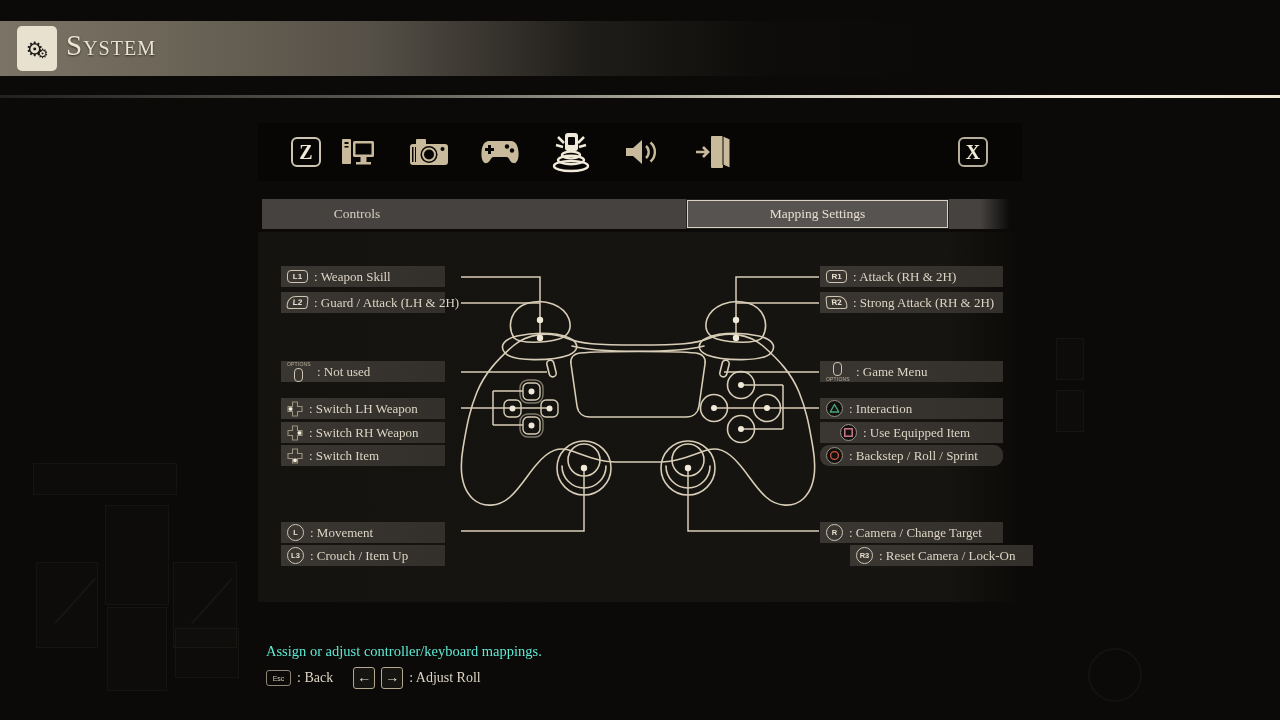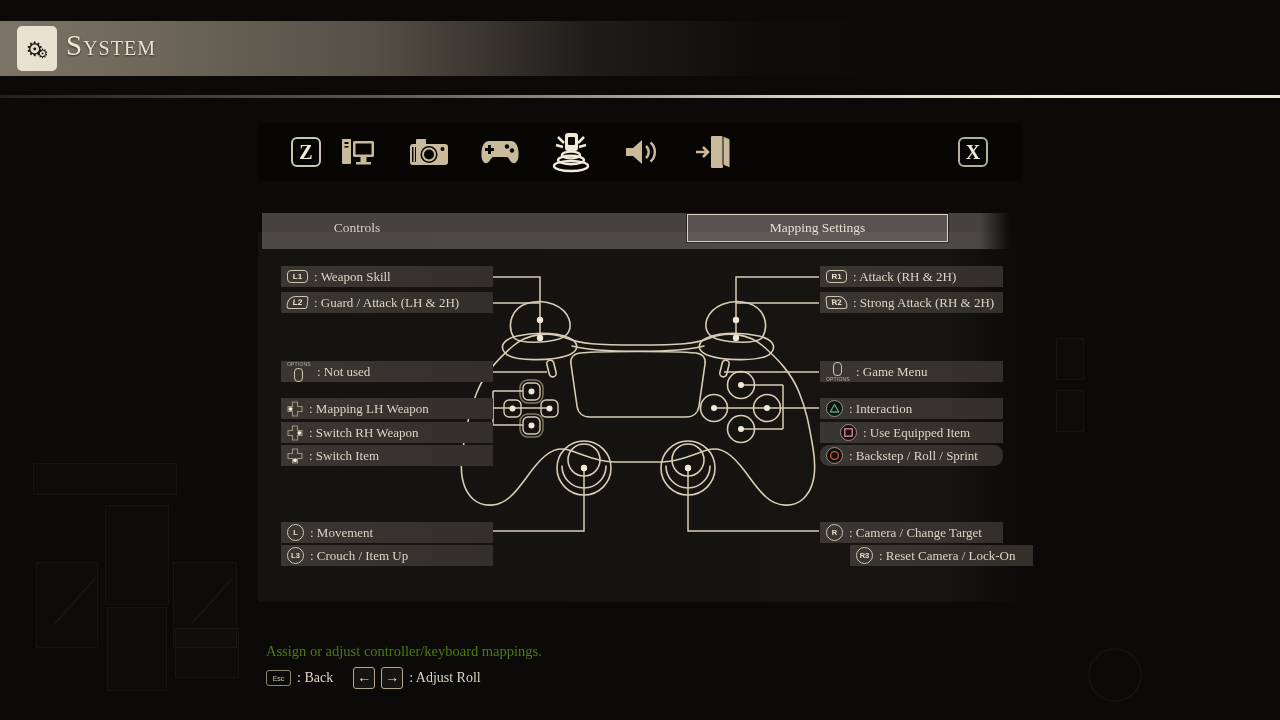--- a/index.html
+++ b/index.html
@@ -22,54 +22,54 @@
 
   
   #icon-bar{left:258px;top:123px;width:764px;height:58px;background:#070605;}
   .key-box{width:30px;height:30px;border:2px solid #ccc4b0;border-radius:6px;
     display:flex;align-items:center;justify-content:center;
     font-size:20px;font-weight:bold;color:#f0ead9;box-sizing:border-box;}
   .tb-icon{position:absolute;top:50%;transform:translate(-50%,-50%);display:flex;align-items:center;justify-content:center;}
   .tb-icon svg{display:block;}
 
   
-  #tab-bar{left:262px;top:213px;width:748px;height:36px;background:#454240;
+  #tab-bar{left:262px;top:199px;width:748px;height:30px;background:#454240;
     background:linear-gradient(90deg,#454240 0%,#454240 96%,rgba(69,66,64,0) 100%);}
   #tab-controls{left:0;top:0;width:190px;height:30px;display:flex;align-items:center;justify-content:center;
     font-size:13.5px;color:#d7d0c0;}
   #tab-mapping{left:425px;top:0;width:261px;height:28px;margin-top:1px;background:#575350;
     border:1px solid #d9d2c2;box-shadow:0 0 0 1px #23211e;box-sizing:border-box;
     display:flex;align-items:center;justify-content:center;font-size:13.5px;color:#e6dfd0;}
 
   
   #main-panel{left:258px;top:232px;width:764px;height:370px;
     background:linear-gradient(90deg,rgba(225,214,190,.045) 0%,rgba(225,214,190,.05) 90%,rgba(225,214,190,0) 100%);}
 
   
   .row{position:absolute;height:21px;display:flex;align-items:center;gap:6px;padding-left:6px;box-sizing:border-box;
     background:linear-gradient(90deg,#3a3631,#33302b);font-size:13px;color:#dcd5c5;white-space:nowrap;}
-  .row.l{left:281px;width:212px;}
+  .row.l{left:281px;width:164px;}
   .row.r{left:820px;width:183px;}
   .krect{min-width:21px;height:13px;border:1px solid #cfc7b4;border-radius:4px;box-sizing:border-box;
     display:flex;align-items:center;justify-content:center;font-family:"Liberation Sans",sans-serif;
     font-size:8px;font-weight:bold;color:#e8e1d0;padding:0 1px;}
   .trig-l{border-radius:8px 3px 3px 3px;transform:skewX(-6deg);}
   .trig-r{border-radius:3px 8px 3px 3px;transform:skewX(6deg);}
   .kcirc{width:17px;height:17px;border:1px solid #cfc7b4;border-radius:50%;box-sizing:border-box;
     display:flex;align-items:center;justify-content:center;font-family:"Liberation Sans",sans-serif;
     font-size:7.5px;font-weight:bold;color:#e8e1d0;}
   .optwrap{display:flex;flex-direction:column;align-items:center;line-height:1;}
   .optcap{font-family:"Liberation Sans",sans-serif;font-size:5px;letter-spacing:.2px;color:#b9b19e;}
   .optpill{width:7px;height:12px;border:1px solid #cfc7b4;border-radius:4px;margin-top:1px;}
   .optwrap.below .optpill{margin:0 0 1px 0;}
   .shape-circ{width:17px;height:17px;border:1px solid #9a9184;border-radius:50%;box-sizing:border-box;
     display:flex;align-items:center;justify-content:center;background:#11100d;}
 
   
-  #footer-desc{left:266px;top:643px;font-size:14.5px;color:#4d7c0f;}
+  #footer-desc{left:266px;top:643px;font-size:14.5px;color:#5eead4;}
   #footer-hints{left:266px;top:667px;display:flex;align-items:center;gap:6px;font-size:14px;color:#ddd6c5;}
   #esc-key{width:25px;height:16px;border:1px solid #8f8776;border-radius:3px;box-sizing:border-box;
     display:flex;align-items:center;justify-content:center;font-family:"Liberation Sans",sans-serif;
     font-size:7px;color:#cfc7b4;}
   .arrow-key{width:22px;height:22px;border:1.5px solid #b3a98f;border-radius:3px;box-sizing:border-box;
     display:flex;align-items:center;justify-content:center;font-size:14px;color:#e8e1d0;background:#171511;}
   #footer-hints .gap{width:8px;}
 
   
   .ghost{position:absolute;border:1px solid rgba(150,150,125,.06);background:rgba(255,255,255,.012);}
@@ -273,21 +273,21 @@
       <span class="optcap">OPTIONS</span>
       <span class="optpill"></span>
     </span>
     <span>: Not used</span>
   </div>
   <div class="row l" style="top:398px;">
     <svg width="16" height="16" viewBox="0 0 16 16">
       <path d="M5.5,1 h5 v4.5 h4.5 v5 h-4.5 v4.5 h-5 v-4.5 H1 v-5 h4.5 Z" fill="none" stroke="#9a927f" stroke-width="1.1"></path>
       <rect x="1.8" y="6.3" width="3.6" height="3.4" rx="1" fill="#f3edde"></rect>
     </svg>
-    <span>: Mapping LH Weapon</span>
+    <span>: Switch LH Weapon</span>
   </div>
   <div class="row l" style="top:422px;">
     <svg width="16" height="16" viewBox="0 0 16 16">
       <path d="M5.5,1 h5 v4.5 h4.5 v5 h-4.5 v4.5 h-5 v-4.5 H1 v-5 h4.5 Z" fill="none" stroke="#9a927f" stroke-width="1.1"></path>
       <rect x="10.6" y="6.3" width="3.6" height="3.4" rx="1" fill="#f3edde"></rect>
     </svg>
     <span>: Switch RH Weapon</span>
   </div>
   <div class="row l" style="top:445px;">
     <svg width="16" height="16" viewBox="0 0 16 16">

